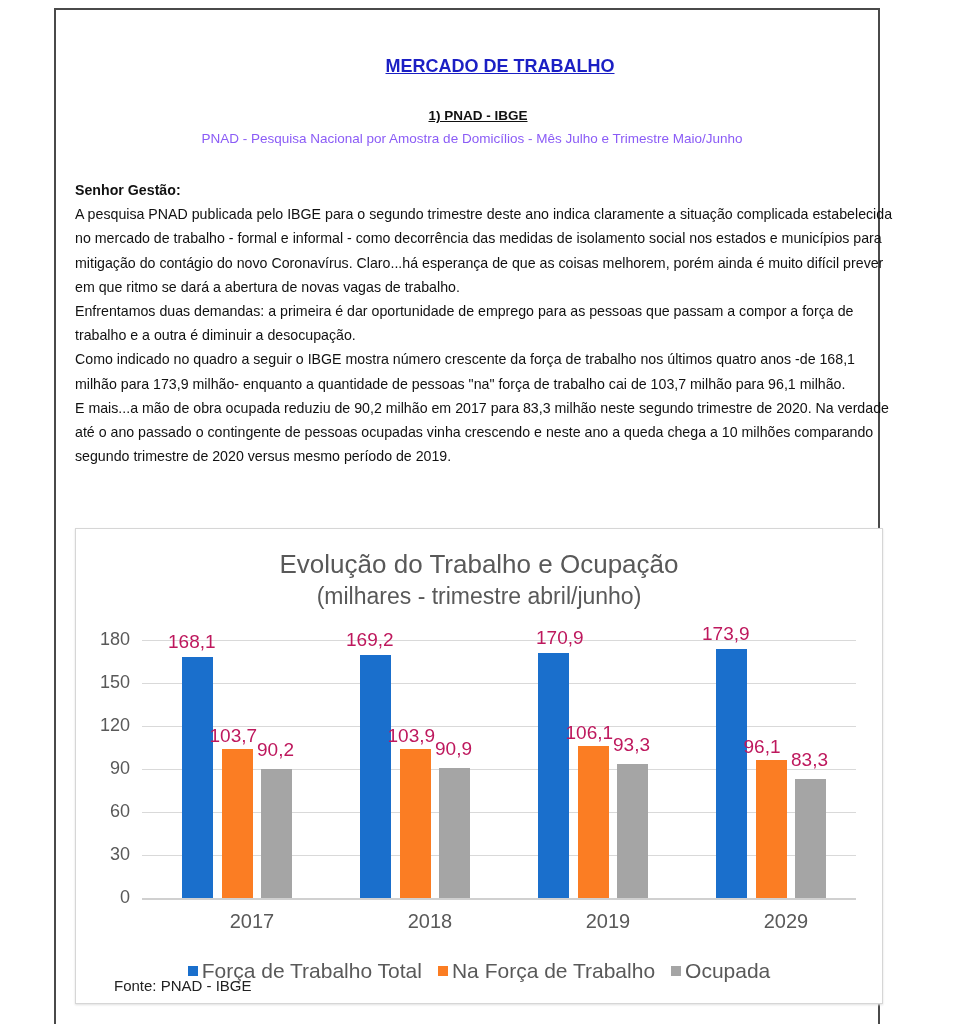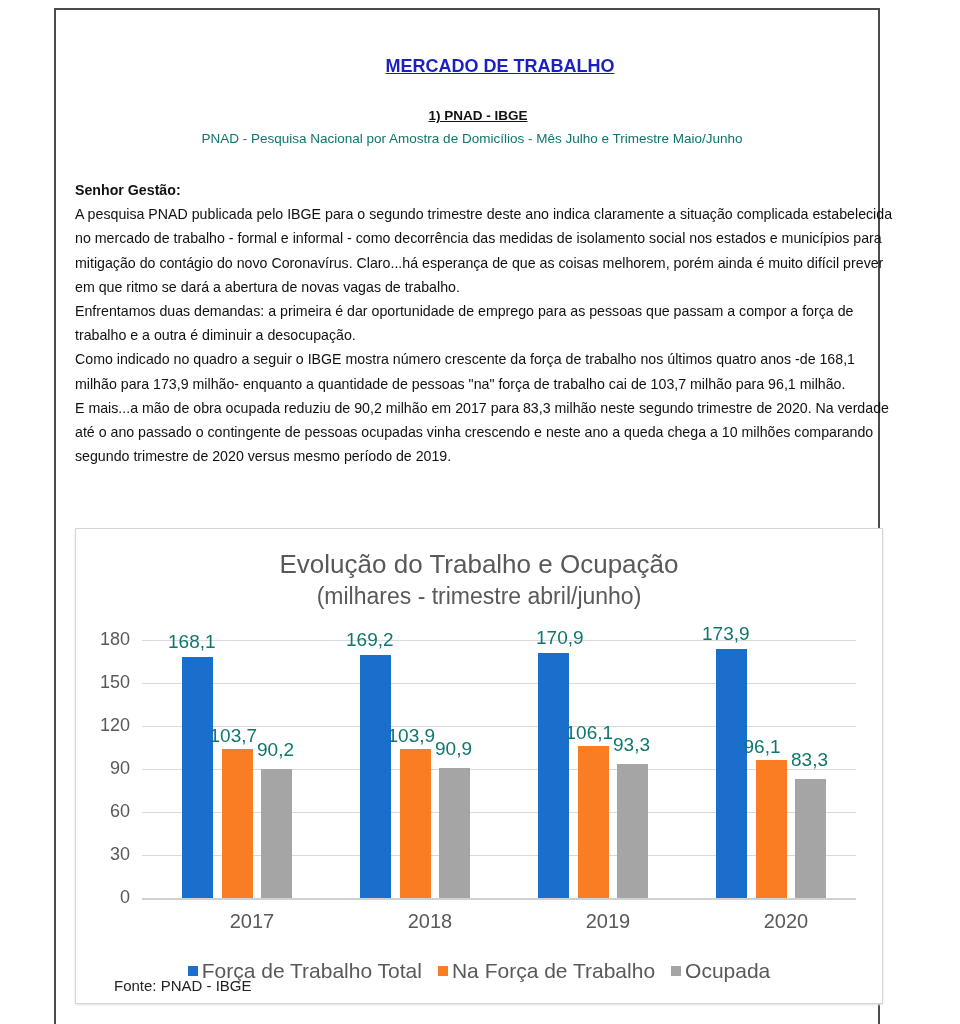--- a/index.html
+++ b/index.html
@@ -1,32 +1,32 @@
 <!DOCTYPE html>
 <html><head>
 <meta charset="utf-8">
 <style>
   html, body { margin:0; padding:0; background:#ffffff; }
   body { width:960px; height:1024px; position:relative; overflow:hidden; font-family:"Liberation Sans", sans-serif; }
   .page { position:absolute; left:54px; top:8px; width:822px; height:1030px; border:2px solid #4a4a4a; border-bottom:none; background:#fff; }
   .title { position:absolute; left:0; width:960px; top:56px; text-align:center; font-size:18px; font-weight:bold; color:#1b1fc4; text-decoration:underline;padding-left:20px; }
   .subtitle { position:absolute; left:0; width:956px; top:108px; text-align:center; font-size:13.5px; font-weight:bold; color:#111; text-decoration:underline; }
-  .subline { position:absolute; left:0; width:944px; top:131px; text-align:center; font-size:13.5px; color:#0f766e; }
+  .subline { position:absolute; left:0; width:944px; top:131px; text-align:center; font-size:13.5px; color:#8b5cf6; }
   .body { position:absolute; left:75px; top:178px; width:820px; font-size:14.2px; line-height:24.2px; color:#111; }
   .body p { margin:0; }
   .body .greet { font-weight:bold; }
   .chart { position:absolute; left:75px; top:528px; width:806px; height:474px; border:1px solid #d6d6d6; box-shadow:0 1px 2px #e0e0e0; background:#fff; }
   .chart-title { position:absolute; left:0; width:806px; top:20px; text-align:center; font-size:26px; color:#595959; }
   .chart-sub { position:absolute; left:0; width:806px; top:54px; text-align:center; font-size:23px; color:#595959; }
   .plot { position:absolute; left:0; top:0; width:806px; height:474px; }
   .ytick { position:absolute; width:40px; text-align:right; font-size:18px; color:#595959; }
   .grid { position:absolute; height:1px; background:#d9d9d9; }
   .axis { position:absolute; height:2px; background:#d0d0d0; }
   .bar { position:absolute; }
-  .val { position:absolute; font-size:19px; color:#0f766e; white-space:nowrap; }
+  .val { position:absolute; font-size:19px; color:#be185d; white-space:nowrap; }
   .xlab { position:absolute; font-size:20px; color:#595959; width:80px; text-align:center; }
   .legend { position:absolute; left:0; width:806px; top:430px; text-align:center; font-size:21px; color:#595959;text-decoration:underline; }
   .legend .item { display:inline-block; margin:0 8px; }
   .legend .sw { display:inline-block; width:10px; height:10px; margin-right:4px; vertical-align:2px; }
   .source { position:absolute; left:38px; top:448px; font-size:15px; color:#222; }
 </style>
 </head>
 <body>
 
 <div class="page"></div>
@@ -81,17 +81,17 @@
       <div class="val" style="left: 489.5px; top: 192.923px;">106,1</div>
       <div class="bar" style="left: 541px; width: 31px; top: 235.27px; height: 133.73px; background: rgb(165, 165, 165);"></div>
       <div class="val" style="left: 537px; top: 205.27px;">93,3</div>
       <div class="xlab" style="left: 492px; top: 381px;">2019</div>
       <div class="bar" style="left: 640px; width: 31px; top: 119.743px; height: 249.257px; background: rgb(26, 111, 204);"></div>
       <div class="val" style="left: 626px; top: 93.7433px;">173,9</div>
       <div class="bar" style="left: 679.5px; width: 31px; top: 231.257px; height: 137.743px; background: rgb(251, 125, 35);"></div>
       <div class="val" style="left: 667.5px; top: 207.257px;">96,1</div>
       <div class="bar" style="left: 719px; width: 31px; top: 249.603px; height: 119.397px; background: rgb(165, 165, 165);"></div>
       <div class="val" style="left: 715px; top: 219.603px;">83,3</div>
-      <div class="xlab" style="left: 670px; top: 381px;">2020</div>
+      <div class="xlab" style="left: 670px; top: 381px;">2029</div>
     </div>
   <div class="legend" id="legend"><span class="item"><span class="sw" style="background: rgb(26, 111, 204);"></span><span>Força de Trabalho Total</span></span><span class="item"><span class="sw" style="background: rgb(251, 125, 35);"></span><span>Na Força de Trabalho</span></span><span class="item"><span class="sw" style="background: rgb(165, 165, 165);"></span><span>Ocupada</span></span></div>
   <div class="source">Fonte: PNAD - IBGE</div>
 </div>
 
 </body></html>

